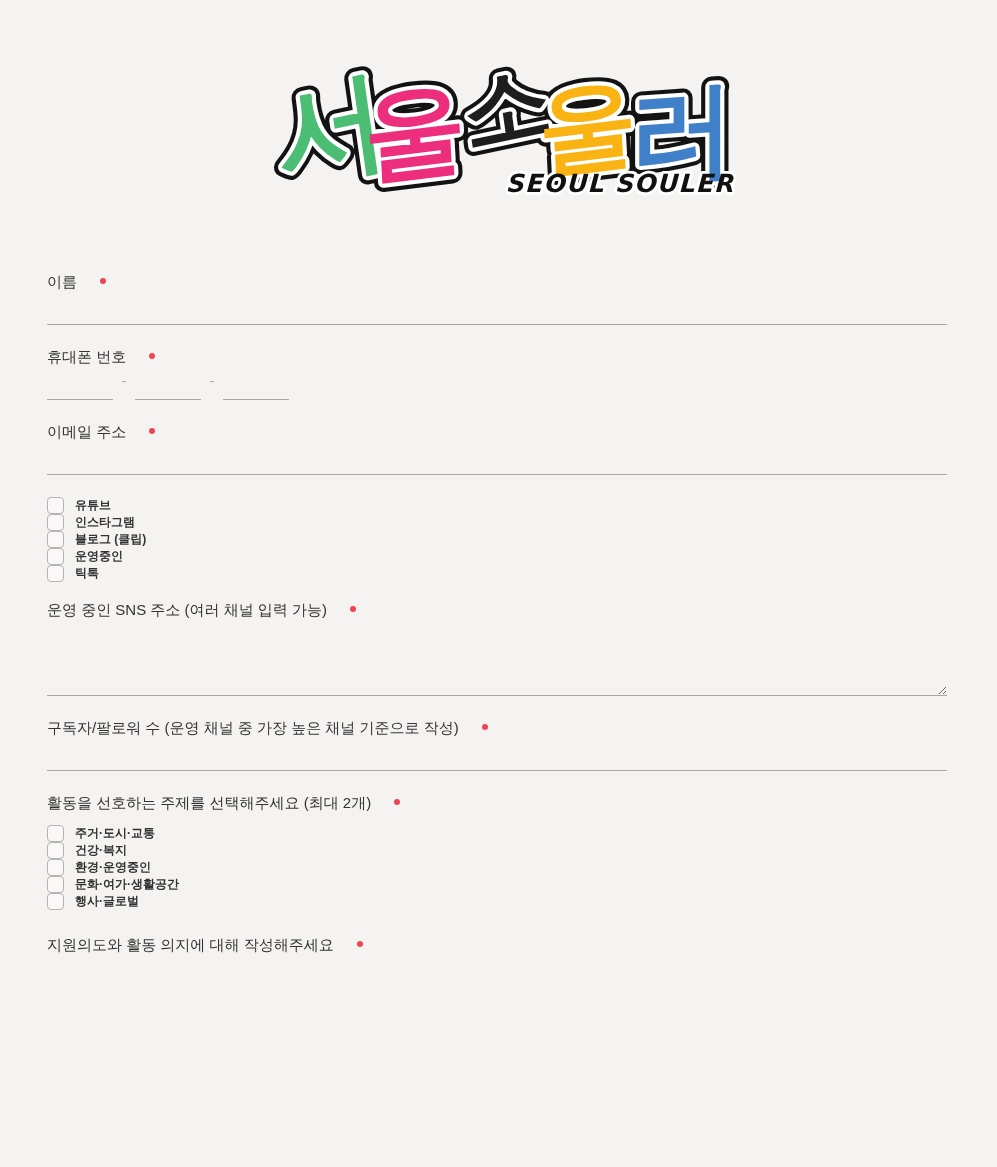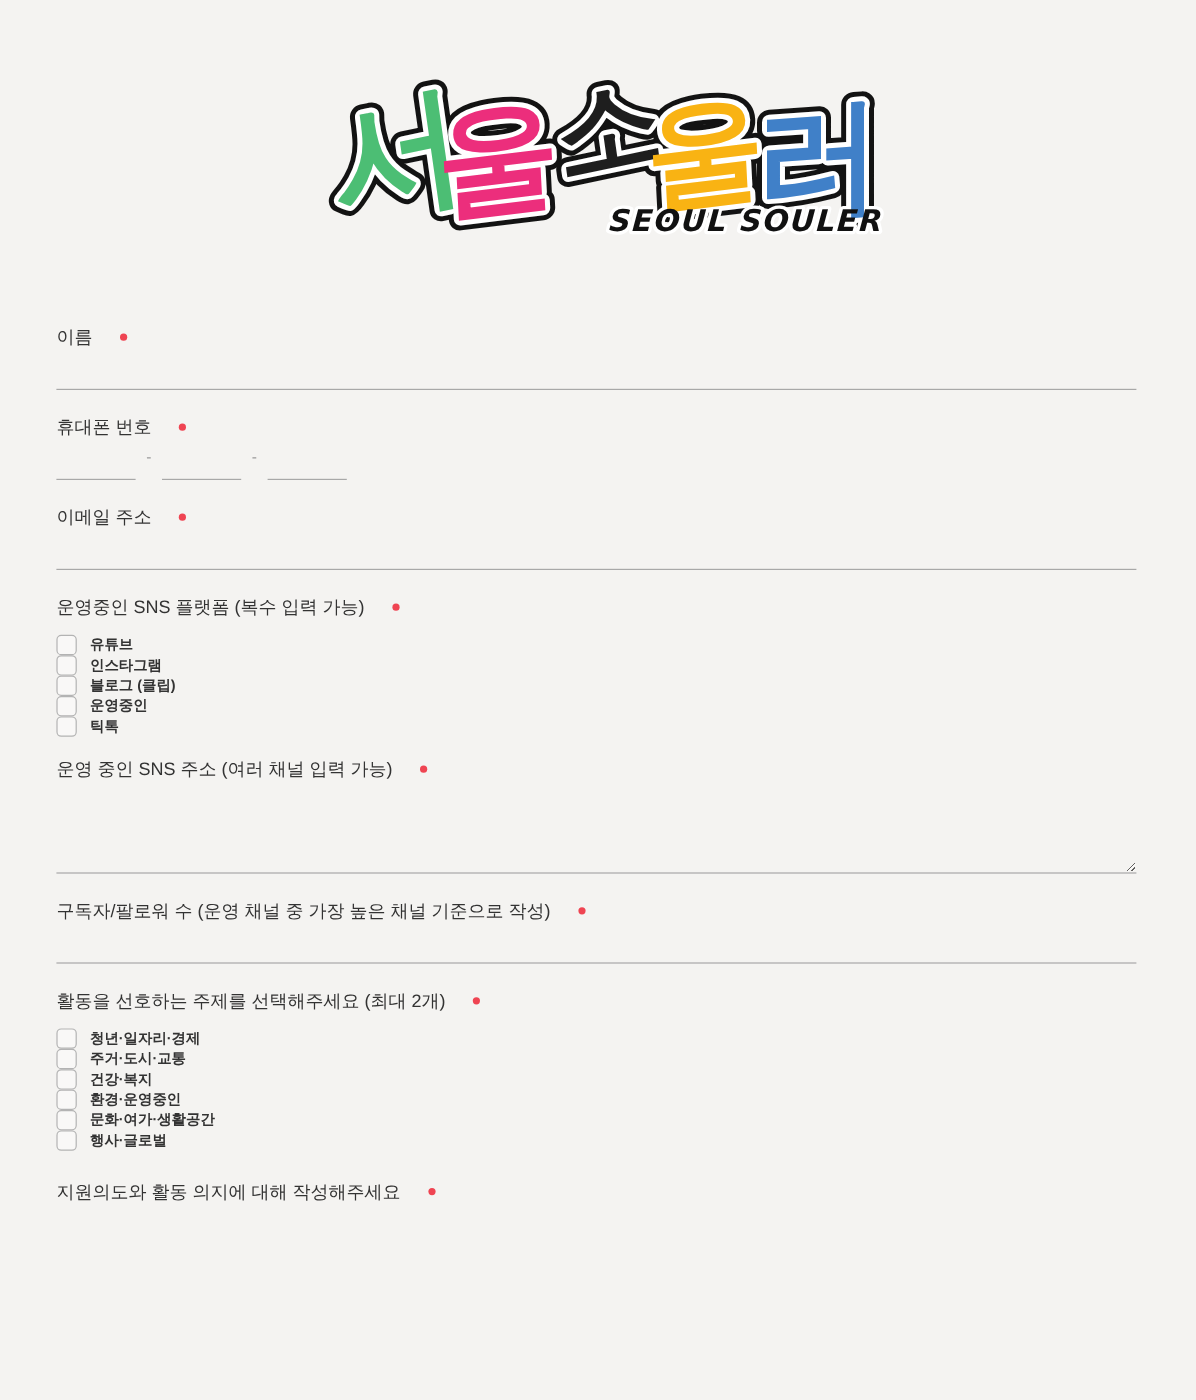--- a/index.html
+++ b/index.html
@@ -122,24 +122,20 @@
 
   <div class="field">
     <div class="label-row">
       <span class="lbl">이메일 주소</span>
       <span class="req-dot"></span>
     </div>
     <input class="line-input" type="text" value="" style="">
   </div>
 
   <div class="field">
-    <div class="label-row">
-      <span class="lbl">운영중인 SNS 플랫폼 (복수 입력 가능)</span>
-      <span class="req-dot"></span>
-    </div>
     <div class="check-list">
       <label class="check-row">
         <input type="checkbox" class="checkbox" style="">
         <span class="check-lbl">유튜브</span>
       </label>
       <label class="check-row">
         <input type="checkbox" class="checkbox" style="">
         <span class="check-lbl">인스타그램</span>
       </label>
       <label class="check-row">
@@ -174,24 +170,20 @@
   </div>
 
   <div class="field">
     <div class="label-row">
       <span class="lbl">활동을 선호하는 주제를 선택해주세요 (최대 2개)</span>
       <span class="req-dot"></span>
     </div>
     <div class="check-list">
       <label class="check-row">
         <input type="checkbox" class="checkbox" style="">
-        <span class="check-lbl">청년·일자리·경제</span>
-      </label>
-      <label class="check-row">
-        <input type="checkbox" class="checkbox" style="">
         <span class="check-lbl">주거·도시·교통</span>
       </label>
       <label class="check-row">
         <input type="checkbox" class="checkbox" style="">
         <span class="check-lbl">건강·복지</span>
       </label>
       <label class="check-row">
         <input type="checkbox" class="checkbox" style="">
         <span class="check-lbl">환경·운영중인</span>
       </label>

